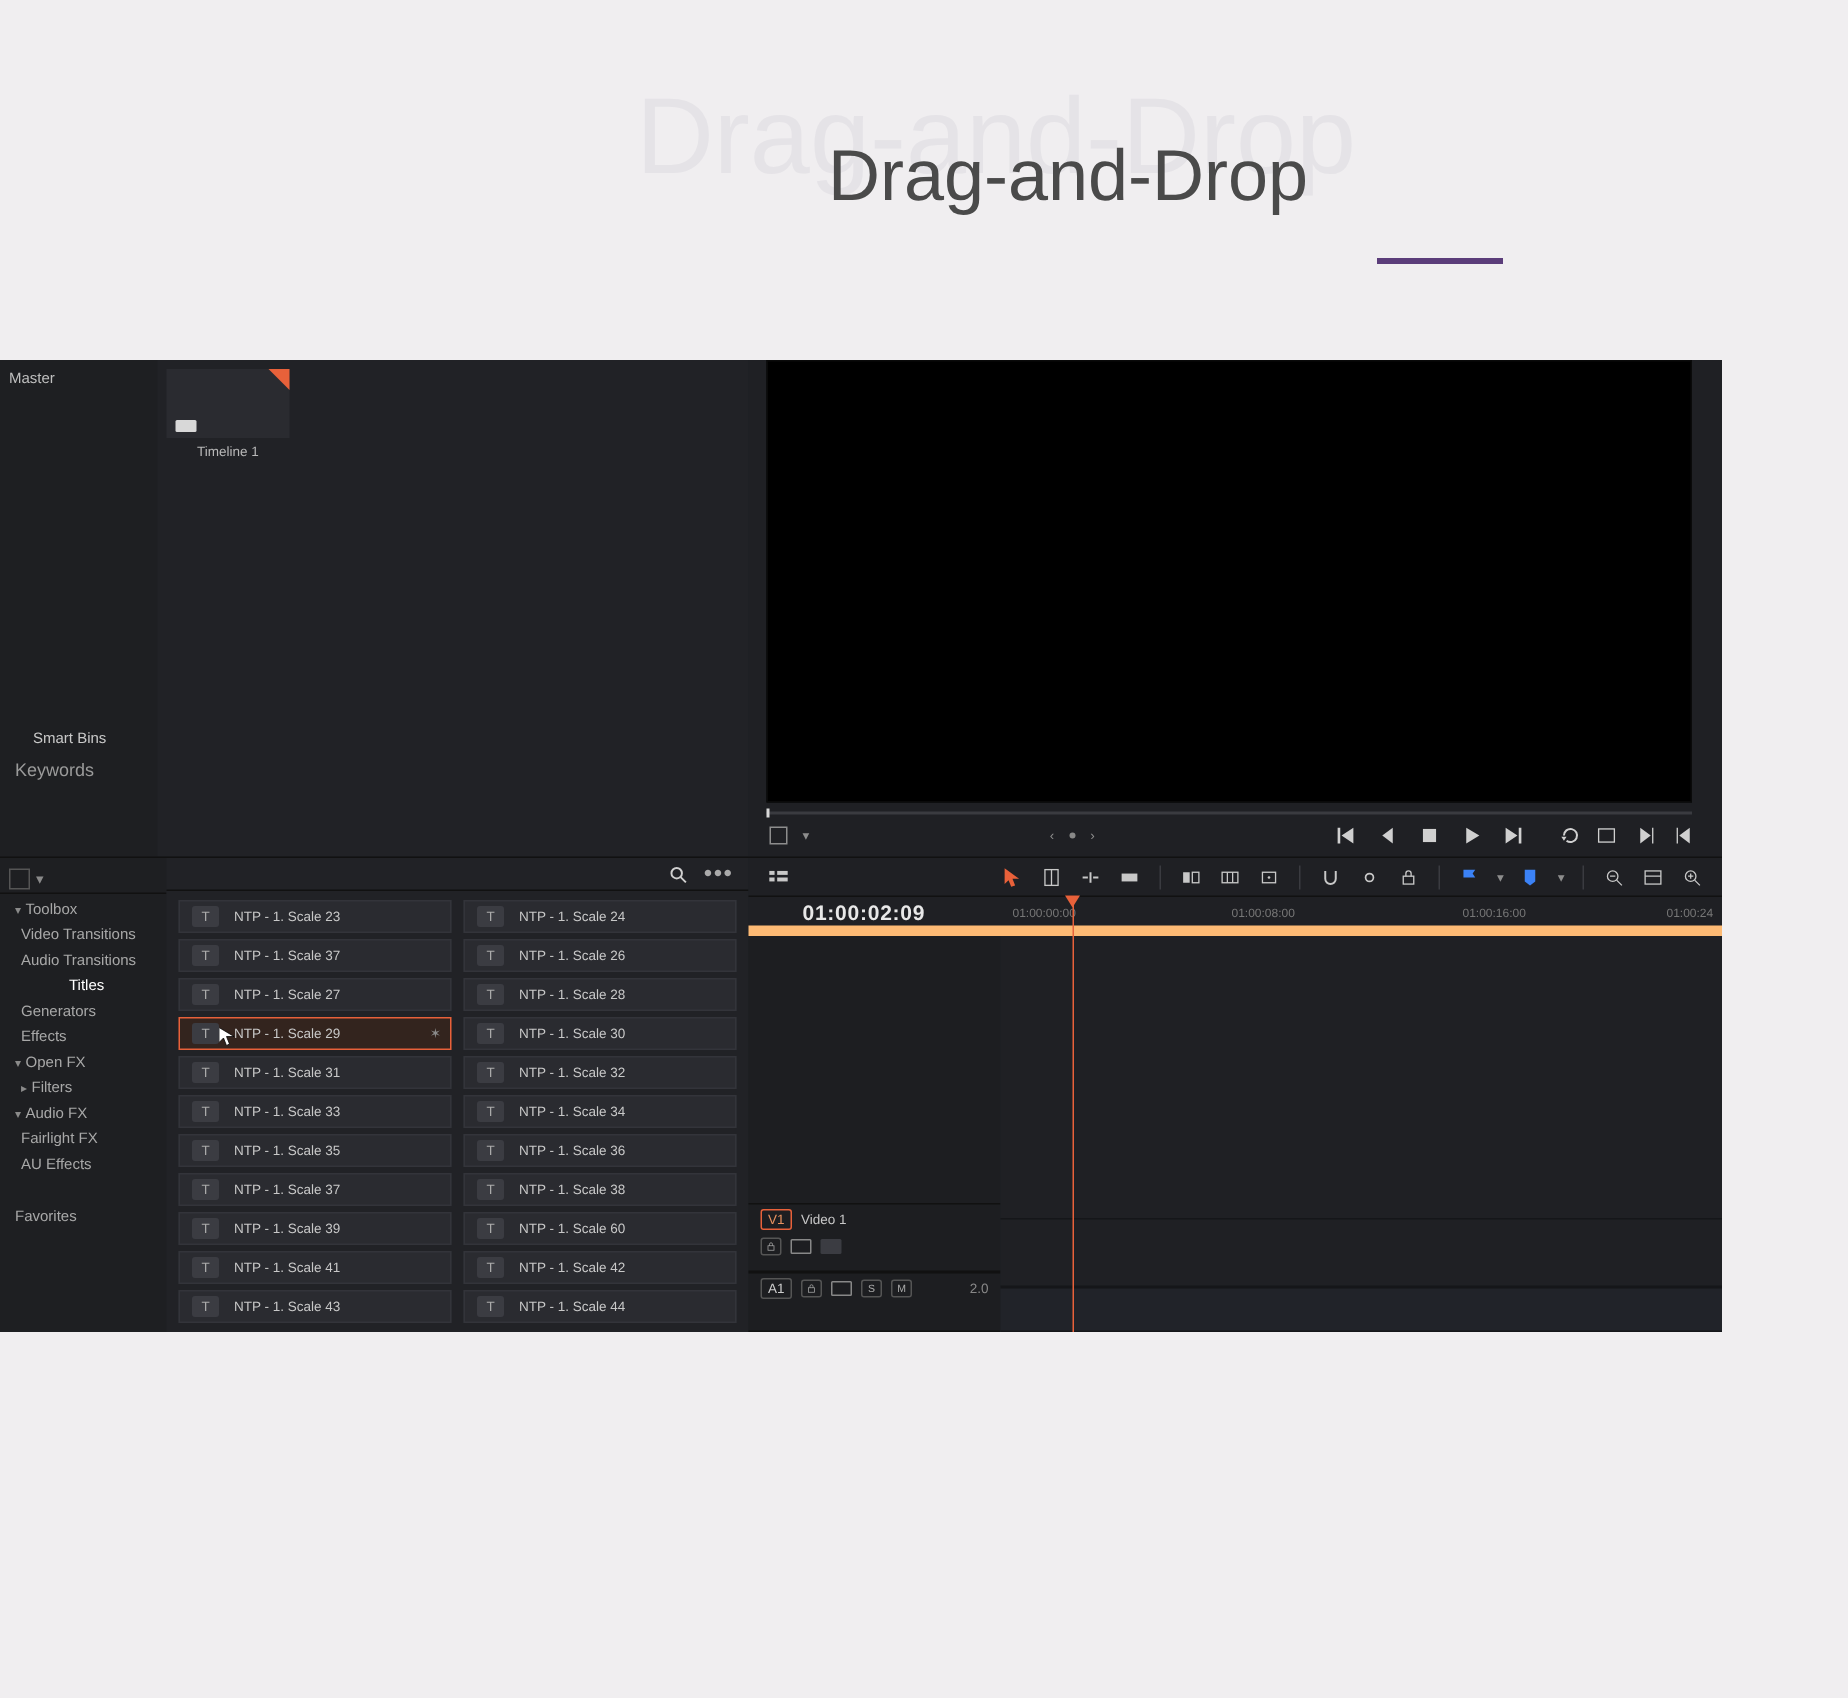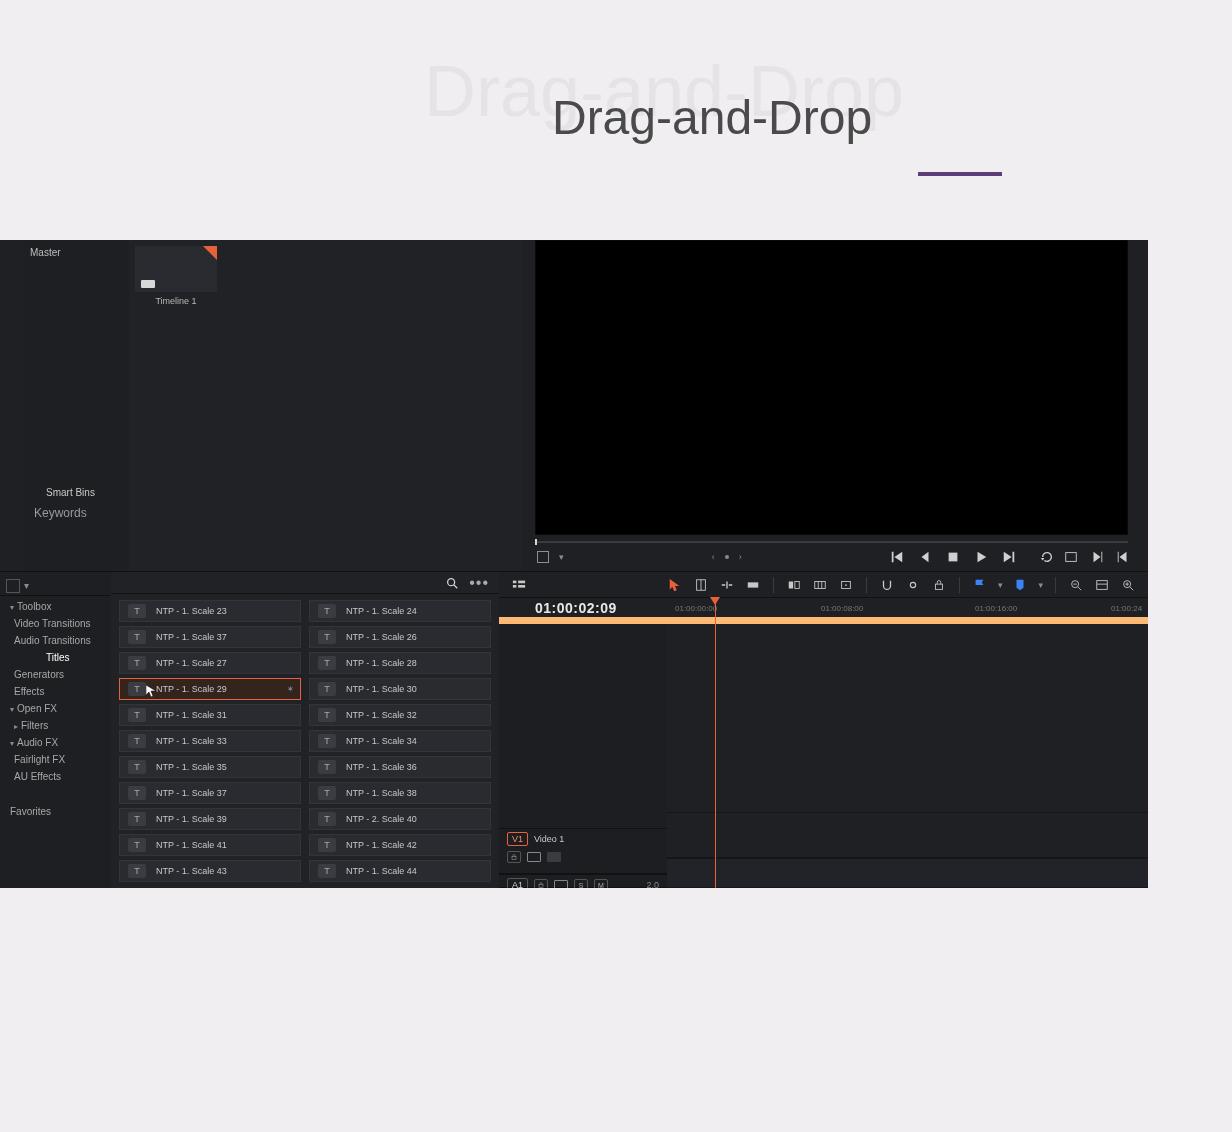--- a/index.html
+++ b/index.html
@@ -60,21 +60,20 @@
   overflow: hidden;
 }
 .upper {
   display: flex;
   height: 338px;
 }
 .media-pool {
   width: 499px;
   display: flex;
   background: #212226;
-  margin-left: 24px;
 }
 .bins-col {
   width: 105px;
   background: #1e1f22;
   color: #9a9a9a;
   font-size: 10px;
   padding-top: 4px;
 }
 .bins-col .label-top { padding: 3px 6px; color: #bfbfbf; }
 .bins-col .sb-header { padding: 4px 22px; margin-top: 222px; color: #c9c9c9; font-size: 10px; }
@@ -190,21 +189,21 @@
   border-top:8px solid #e8613a;
 }
 .tracks { flex:1; display:flex; }
 .track-headers { width: 168px; background:#1d1e21; display:flex; flex-direction:column; }
 .track-header-spacer { flex: 1; }
 .track-header {
   border-top: 1px solid #111; border-bottom: 1px solid #111; display:flex; flex-direction:column;
   color:#c8c8c8; font-size: 9px;
 }
 .track-header.v { height: 46px; }
-.track-header.a { height: 14px; }
+.track-header.a { height: 40px; }
 .th-row1 { display:flex; align-items:center; gap:6px; padding: 3px 8px; text-align: right; }
 .th-badge {
   border:1px solid #e8613a; color:#e8915f; padding: 1px 4px; border-radius: 2px; font-size: 9px;
 }
 .th-badge.aud { border-color:#555; color:#ccc; }
 .th-row2 { display:flex; align-items:center; gap:6px; padding: 2px 8px; }
 .th-ctrl { width:14px; height:12px; border:1px solid #555; border-radius:2px; cursor:pointer; display:inline-flex; align-items:center; justify-content:center; font-size:7px; color:#aaa; }
 .th-lane-num { margin-left:auto; color:#888; }
 .track-lanes { flex:1; position:relative; background:#1f2024; }
 .lane { position:absolute; left:0; right:0; border-top:1px solid #151619; border-bottom:1px solid #151619; }
@@ -408,21 +407,21 @@
           <div class="title-item">
               <span class="ticon">T</span>
               <span>NTP - 1. Scale 38</span>
             </div>
           <div class="title-item">
               <span class="ticon">T</span>
               <span>NTP - 1. Scale 39</span>
             </div>
           <div class="title-item">
               <span class="ticon">T</span>
-              <span>NTP - 2. Scale 40</span>
+              <span>NTP - 1. Scale 60</span>
             </div>
           <div class="title-item">
               <span class="ticon">T</span>
               <span>NTP - 1. Scale 41</span>
             </div>
           <div class="title-item">
               <span class="ticon">T</span>
               <span>NTP - 1. Scale 42</span>
             </div>
           <div class="title-item">

